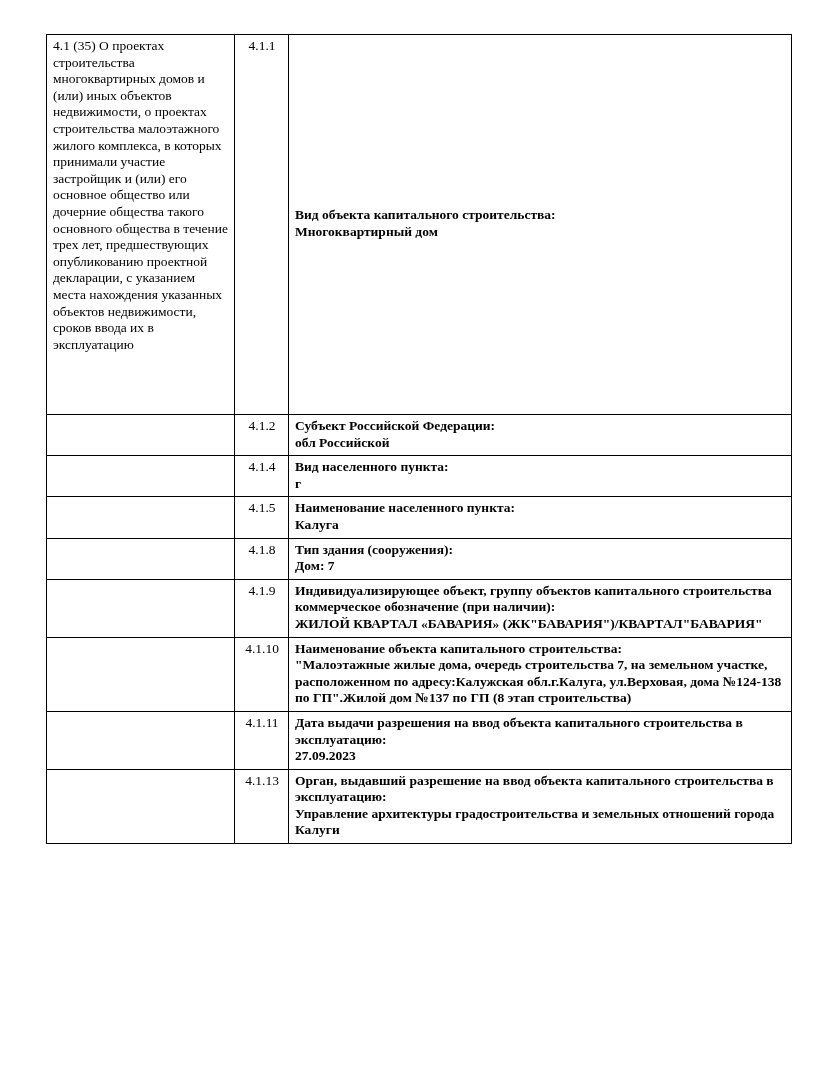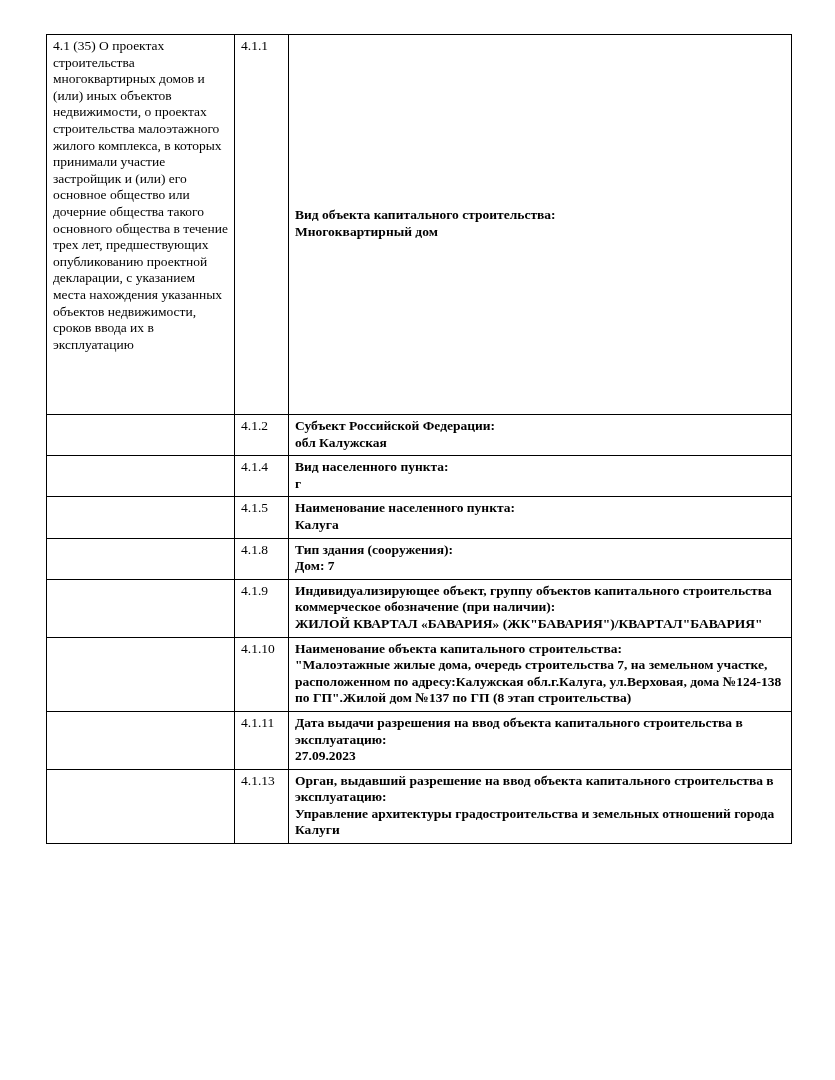--- a/index.html
+++ b/index.html
@@ -36,21 +36,21 @@
   col.c2 { width: 54px; }
   col.c3 { width: 503px; }
 
   td.leftcell {
     font-size: 13.6px;
     line-height: 1.33;
     padding: 4px 4px 4px 6px;
     text-align: left;
   }
   td.code {
-    text-align: left;
+    text-align: center;
     vertical-align: middle;
     font-size: 13.5px;
     padding-top: 0;
     padding-bottom: 0;
   }
   td.content {
     vertical-align: top;
   }
   td.content.mid {
     vertical-align: middle;
@@ -88,21 +88,21 @@
           <span class="lbl">Вид объекта капитального строительства:</span>
           <span class="val">Многоквартирный дом</span>
         </td>
       </tr>
 
       <tr>
         <td class="empty-left"></td>
         <td class="code">4.1.2</td>
         <td class="content">
           <span class="lbl">Субъект Российской Федерации:</span>
-          <span class="val">обл Калужская</span>
+          <span class="val">обл Российской</span>
         </td>
       </tr>
 
 
       <tr>
         <td class="empty-left"></td>
         <td class="code">4.1.4</td>
         <td class="content">
           <span class="lbl">Вид населенного пункта:</span>
           <span class="val">г</span>

